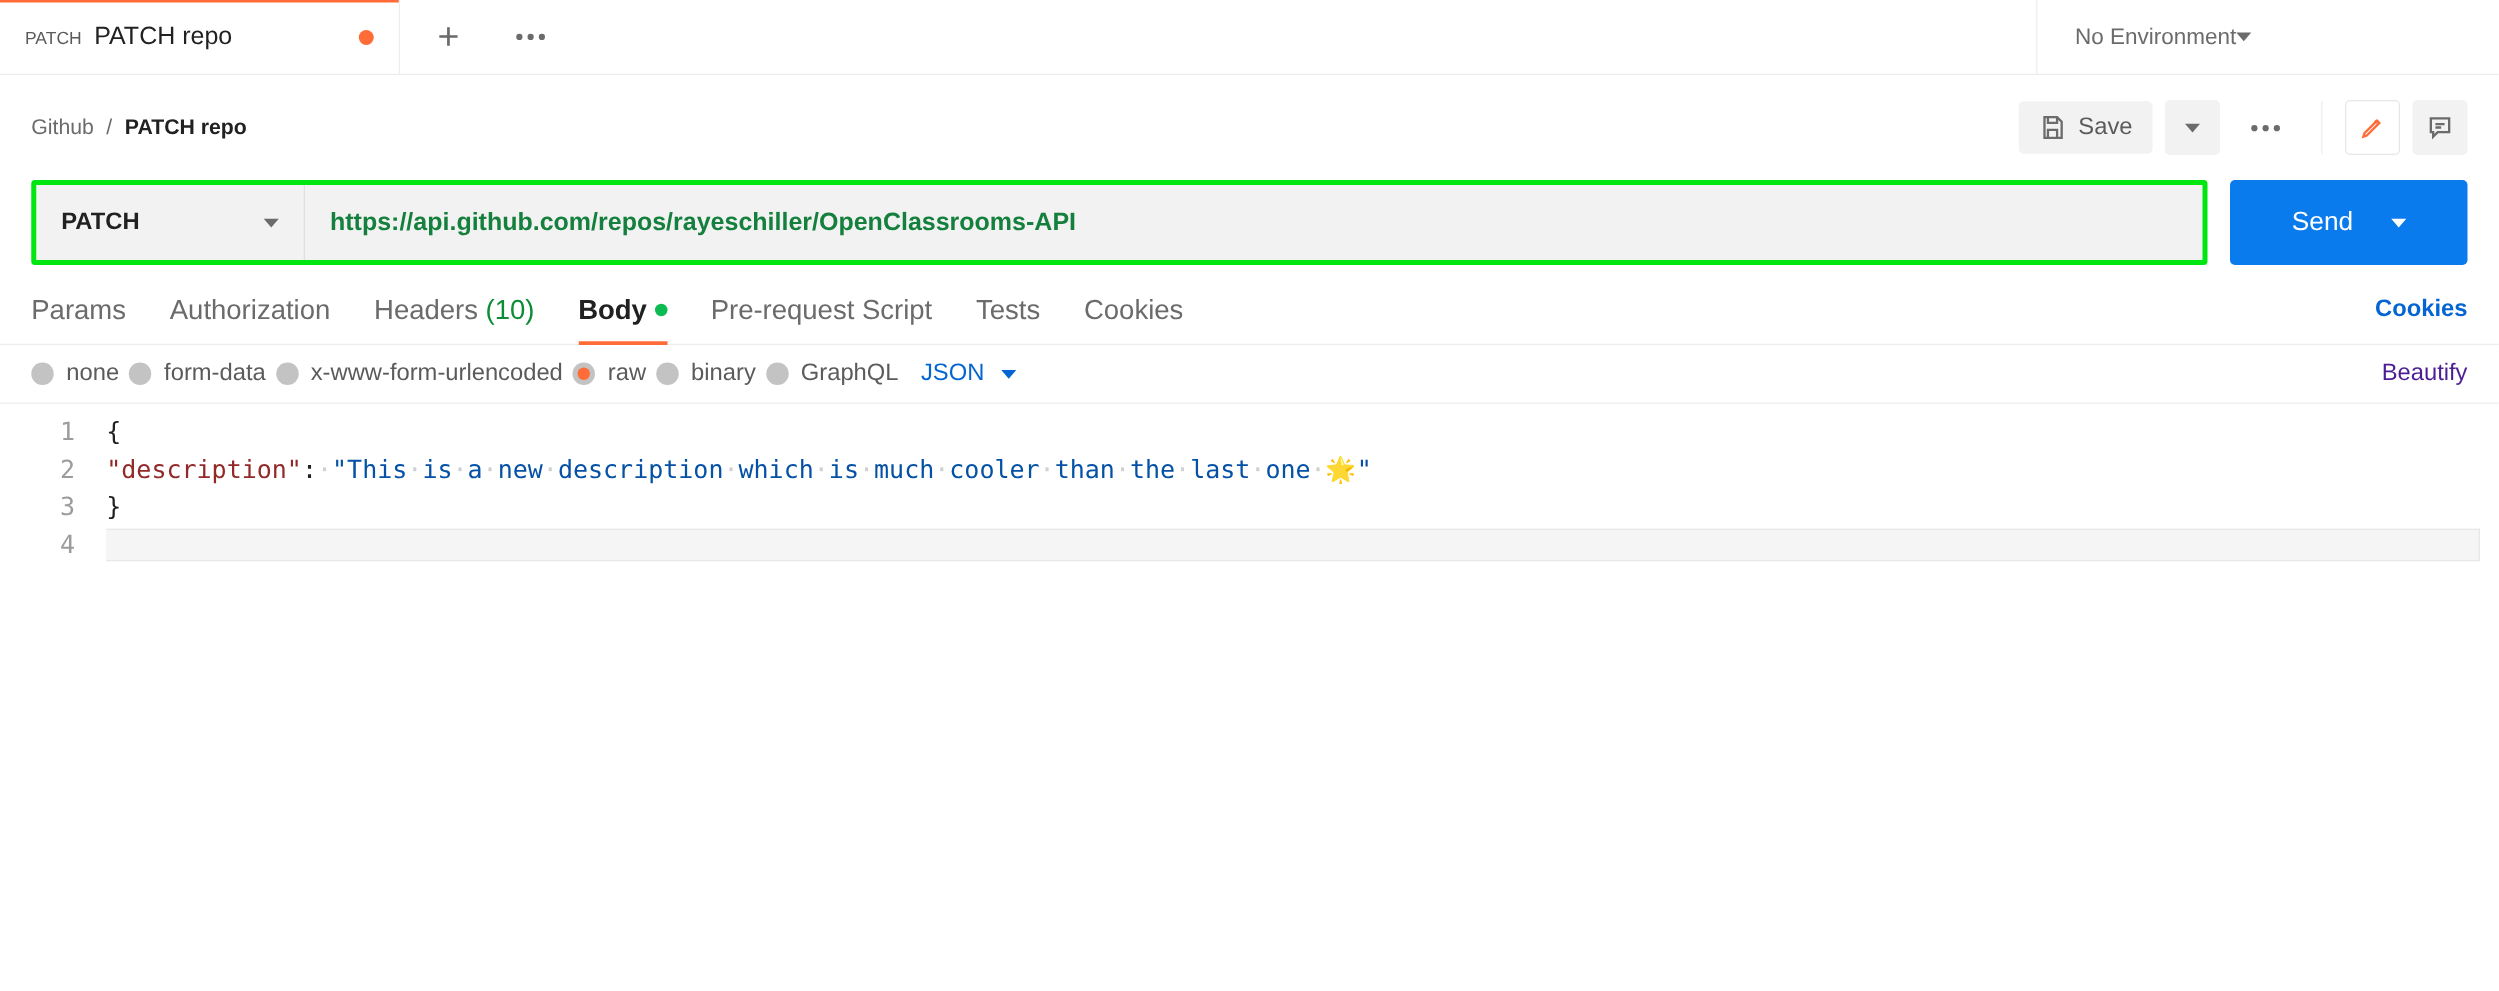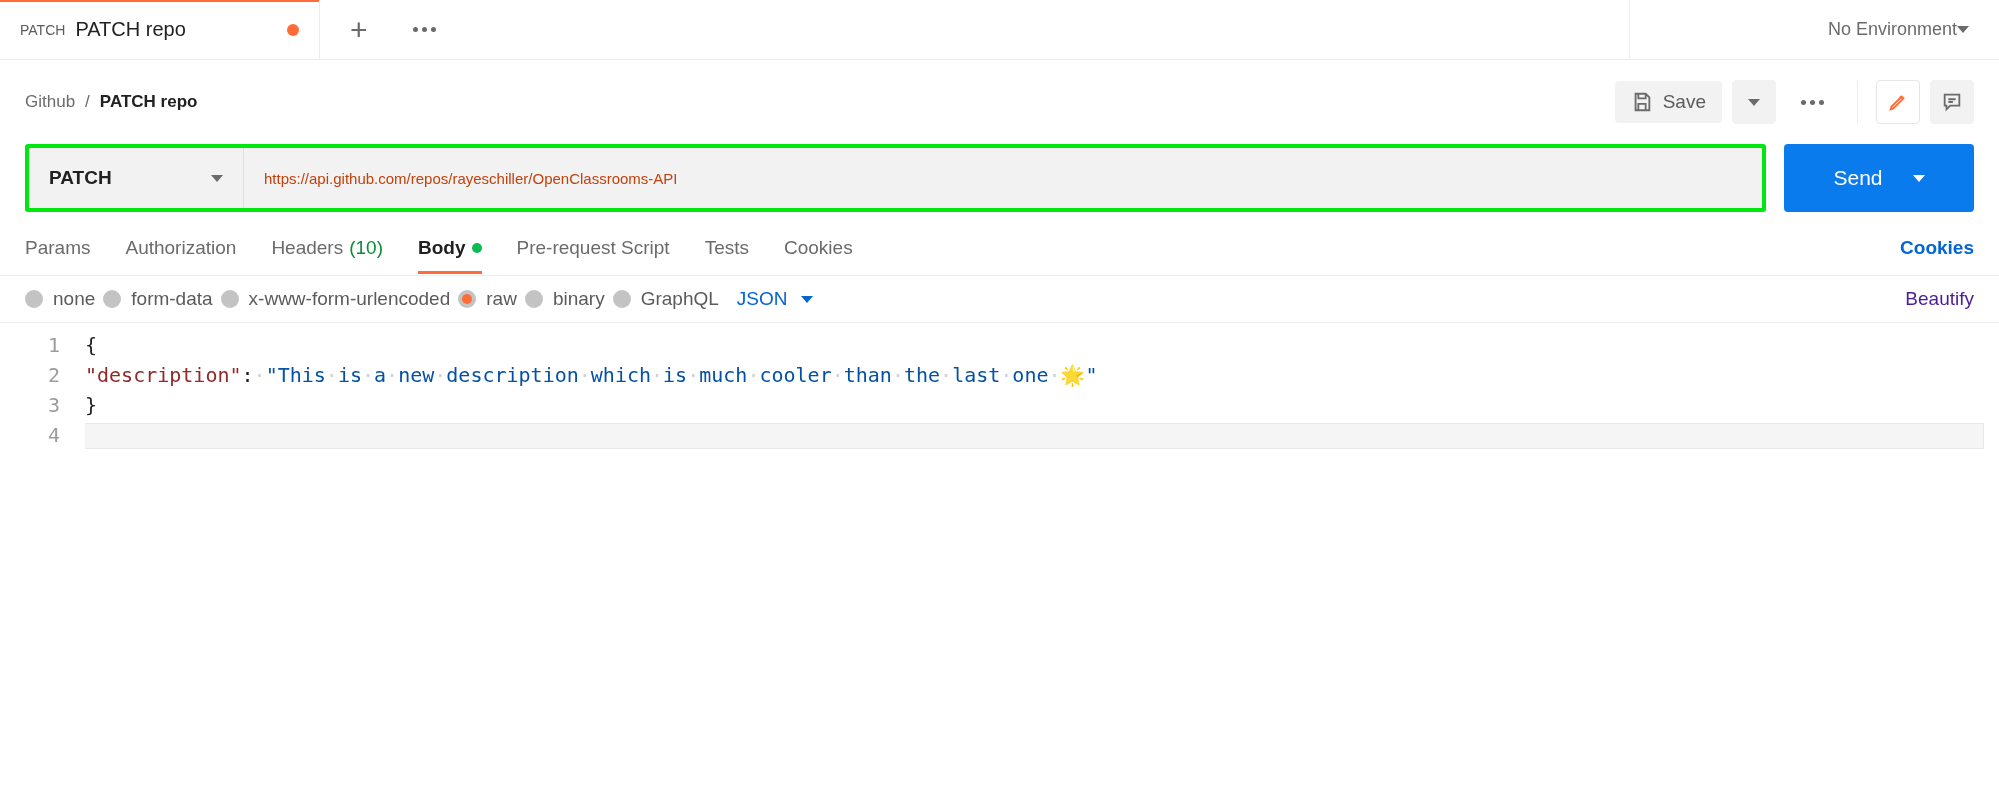--- a/index.html
+++ b/index.html
@@ -64,21 +64,21 @@
   .plus-icon { font-size: 30px; font-weight: 300; }
   .dots { display: flex; gap: 4px; }
   .dots span { width: 5px; height: 5px; border-radius: 50%; background: #6b6b6b; }
   .env-select {
     margin-left: auto;
     border-left: 1px solid #ededed;
     display: flex;
     align-items: center;
     padding: 0 30px;
     min-width: 370px;
-    justify-content: flex-end;
+    justify-content: flex-start;
     color: #6b6b6b;
   }
   .header-row {
     display: flex;
     align-items: center;
     padding: 20px 25px;
   }
   .breadcrumb {
     display: flex;
     align-items: center;
@@ -156,23 +156,24 @@
     border-right: 1px solid #e0e0e0;
     font-weight: 600;
     font-size: 19px;
     cursor: pointer;
   }
   .url-input {
     flex: 1;
     border: none;
     background: transparent;
     padding: 0 20px;
-    font-size: 15px;
-    color: #c2410c;
+    font-size: 20px;
+    color: #15803d;
     outline: none;
+    font-weight: bold;
   }
   .send-btn {
     background: #097bed;
     color: #fff;
     border-radius: 4px;
     display: flex;
     align-items: center;
     justify-content: center;
     gap: 30px;
     padding: 0 30px;
@@ -184,21 +185,21 @@
   .tabs-row {
     display: flex;
     align-items: center;
     padding: 0 25px;
     gap: 35px;
     border-bottom: 1px solid #ededed;
     height: 56px;
   }
   .req-tab {
     color: #6b6b6b;
-    font-size: 19px;
+    font-size: 22px;
     padding: 14px 0;
     cursor: pointer;
     display: flex;
     align-items: center;
     gap: 6px;
     position: relative;
   }
   .req-tab.active {
     color: #212121;
     font-weight: 600;

